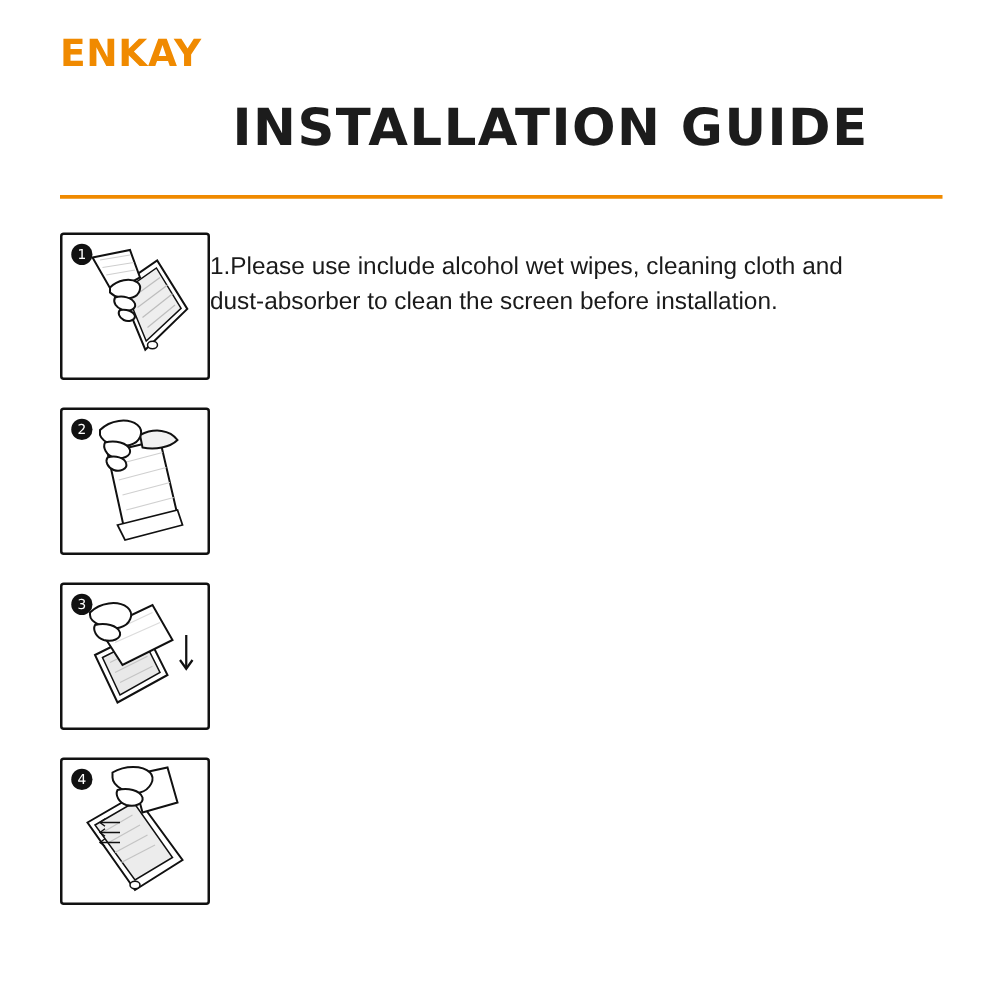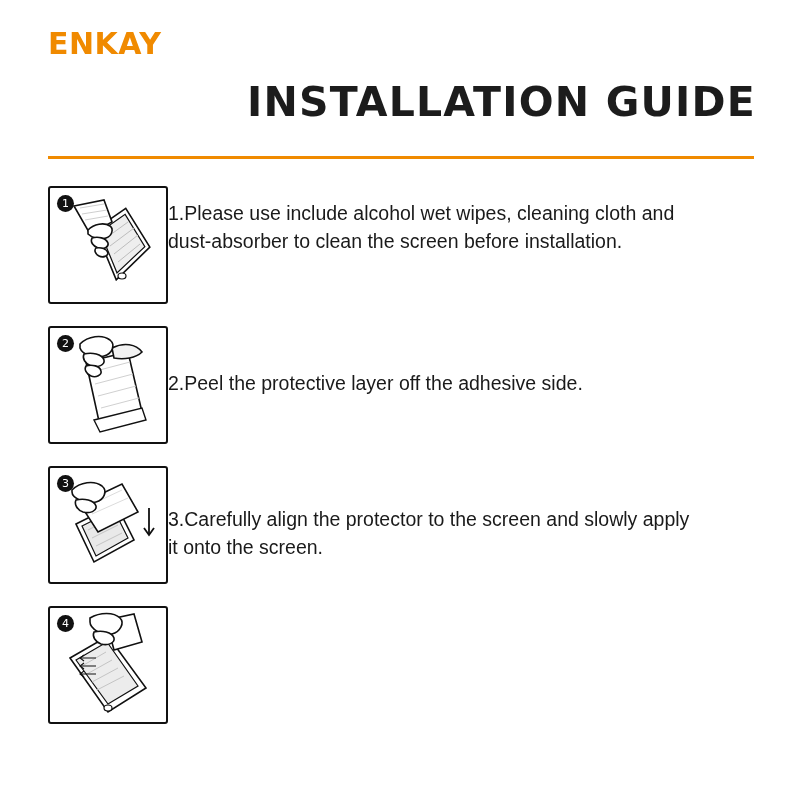--- a/index.html
+++ b/index.html
@@ -34,21 +34,20 @@
     color: #f08a00;
     font-family: "DejaVu Sans", sans-serif;
   }
 
   
   .title-block {
     position: absolute;
     left: 186px;
     top: 82px;
     width: 570px;
-    text-align: right;
   }
   .title {
     font-size: 41px;
     font-weight: bold;
     letter-spacing: 1.2px;
     color: #1c1c1c;
     font-family: "DejaVu Sans", sans-serif;
     line-height: 1;
   }
   .title-rule {
@@ -190,21 +189,20 @@
             <path d="M30 16 C38 8, 52 6, 60 12 C66 17, 62 26, 54 28 C44 31, 32 26, 30 20 Z"></path>
             <path d="M34 26 C42 24, 52 26, 54 32 C55 37, 48 40, 41 38 C35 36, 32 30, 34 26 Z"></path>
             <path d="M36 38 C42 36, 50 38, 51 43 C52 47, 46 50, 41 48 C36 46, 34 41, 36 38 Z"></path>
           </g>
 
           <g stroke="#111" stroke-width="1.4" fill="#fff">
             <path d="M44 92 L92 80 L96 92 L50 104 Z"></path>
           </g>
         </svg>
       </div>
-      <div class="step-text">2.Peel the protective layer off the adhesive side.</div>
     </div>
 
     <div class="step step-3">
       <div class="thumb">
         <div class="badge">3</div>
         <svg width="116" height="114" viewBox="0 0 116 114" fill="none" xmlns="http://www.w3.org/2000/svg">
 
           <g stroke="#111" stroke-width="1.6" fill="#fff">
             <path d="M26 56 L66 36 L84 72 L44 94 Z"></path>
           </g>
@@ -229,21 +227,20 @@
             <path d="M22 22 C30 14, 44 12, 52 18 C58 23, 54 32, 46 34 C36 37, 22 30, 22 24 Z"></path>
             <path d="M26 32 C34 30, 44 32, 46 38 C47 43, 40 46, 33 44 C27 42, 24 36, 26 32 Z"></path>
           </g>
 
           <g stroke="#111" stroke-width="1.8" fill="none">
             <path d="M99 40 L99 66"></path>
             <path d="M94 60 L99 67 L104 60"></path>
           </g>
         </svg>
       </div>
-      <div class="step-text">3.Carefully align the protector to  the screen and slowly apply it onto the screen.</div>
     </div>
 
     <div class="step step-4">
       <div class="thumb">
         <div class="badge">4</div>
         <svg width="116" height="114" viewBox="0 0 116 114" fill="none" xmlns="http://www.w3.org/2000/svg">
 
           <g stroke="#111" stroke-width="1.6" fill="#fff">
             <path d="M20 50 L58 28 L96 80 L58 104 Z"></path>
           </g>

